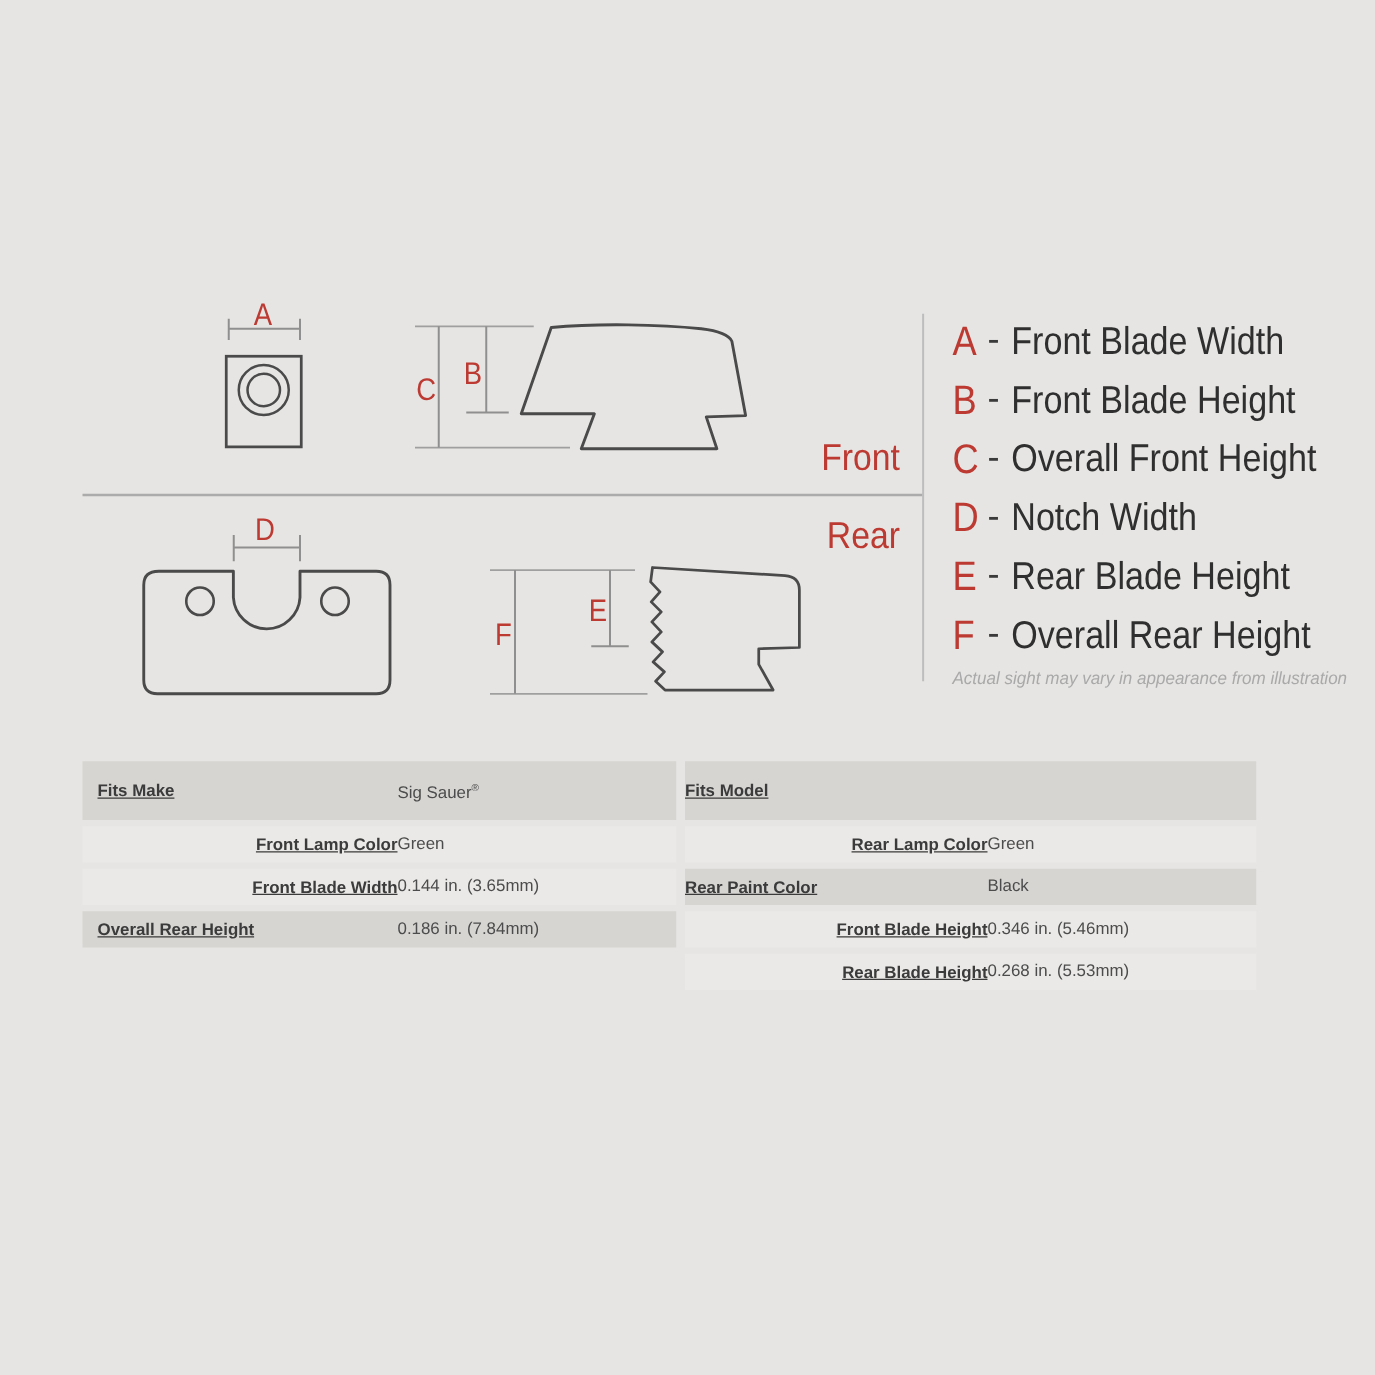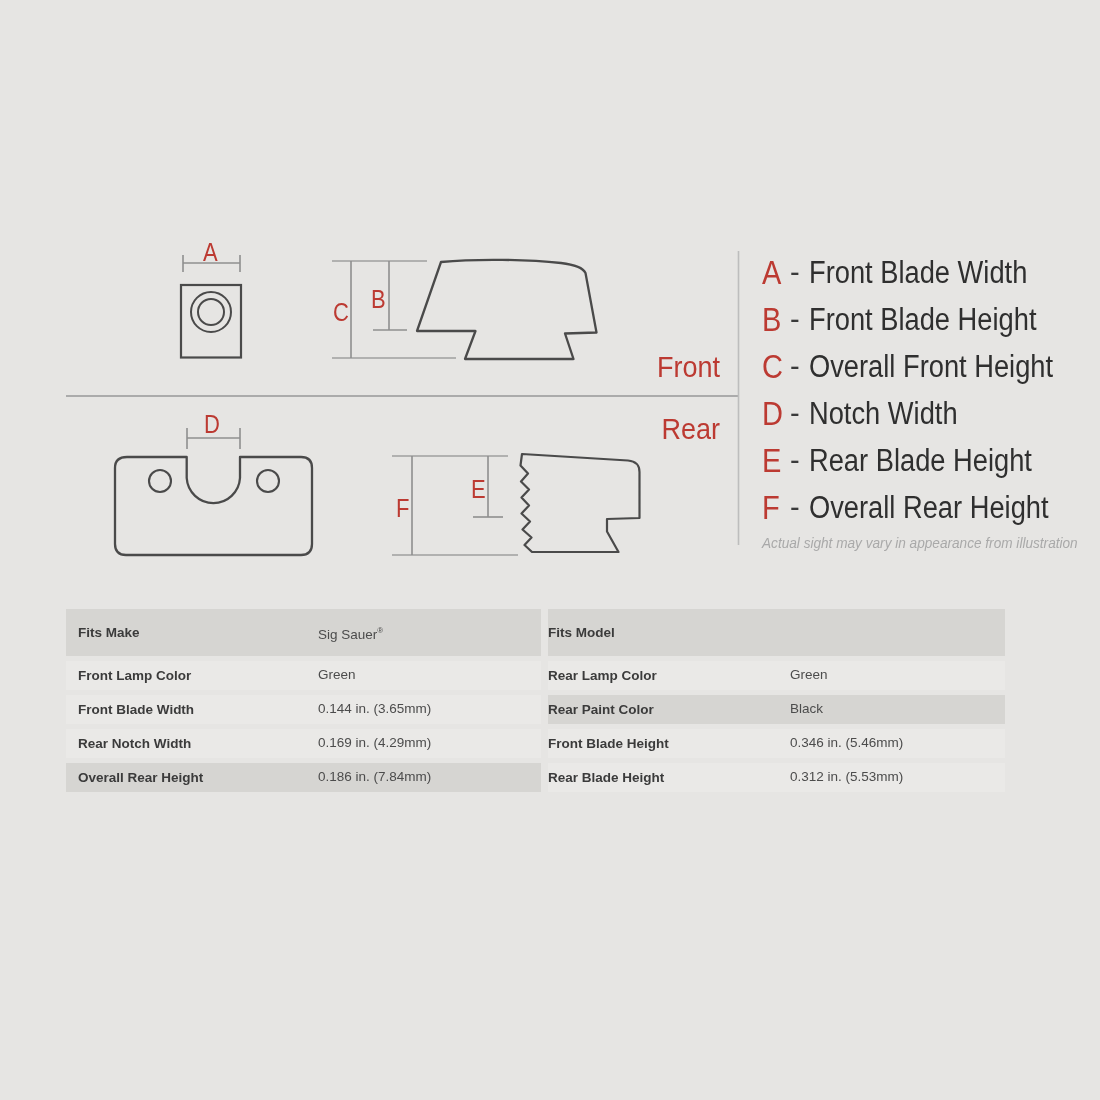--- a/index.html
+++ b/index.html
@@ -26,22 +26,22 @@
            font-size:14.2px;color:#a9a9a9;white-space:nowrap;
            transform:scaleX(.96);transform-origin:0 50%;}
 
   
   .spec-table{position:absolute;top:609px;}
   #table-left{left:66px;width:475px;}
   #table-right{left:548px;width:457px;}
   .spec-row{display:flex;align-items:center;height:29.5px;margin-bottom:4.5px;}
   .spec-row.tall{height:47px;}
   .spec-row.dark{background:#d6d5d2;}
-  .spec-row.light{background:#eae9e7;}
-  .spec-label{font-size:13.5px;font-weight:bold;color:#3b3b3b;}
+  .spec-row.light{background:#eae9e7;text-align:right;}
+  .spec-label{font-size:13.5px;font-weight:bold;color:#3b3b3b;text-decoration:underline;}
   #table-left .spec-label{width:240px;padding-left:12px;}
   #table-right .spec-label{width:242px;}
   .spec-value{font-size:13.5px;color:#4c4c4c;line-height:14.5px;}
   .spec-value sup{font-size:8px;}
 </style>
 </head>
 <body>
 
 <div id="canvas">
 
@@ -144,24 +144,20 @@
       <div class="spec-value"><span>Sig Sauer</span><sup>®</sup></div>
     </div>
     <div class="spec-row light">
       <div class="spec-label">Front Lamp Color</div>
       <div class="spec-value">Green</div>
     </div>
     <div class="spec-row light">
       <div class="spec-label">Front Blade Width</div>
       <div class="spec-value">0.144 in. (3.65mm)</div>
     </div>
-    <div class="spec-row light">
-      <div class="spec-label">Rear Notch Width</div>
-      <div class="spec-value">0.169 in. (4.29mm)</div>
-    </div>
     <div class="spec-row dark">
       <div class="spec-label">Overall Rear Height</div>
       <div class="spec-value">0.186 in. (7.84mm)</div>
     </div>
   </div>
 
   <div id="table-right" class="spec-table">
     <div class="spec-row tall dark">
       <div class="spec-label">Fits Model</div>
     </div>
@@ -172,17 +168,17 @@
     <div class="spec-row dark">
       <div class="spec-label">Rear Paint Color</div>
       <div class="spec-value">Black</div>
     </div>
     <div class="spec-row light">
       <div class="spec-label">Front Blade Height</div>
       <div class="spec-value">0.346 in. (5.46mm)</div>
     </div>
     <div class="spec-row light">
       <div class="spec-label">Rear Blade Height</div>
-      <div class="spec-value">0.312 in. (5.53mm)</div>
+      <div class="spec-value">0.268 in. (5.53mm)</div>
     </div>
   </div>
 
 </div>
 
 </body></html>

